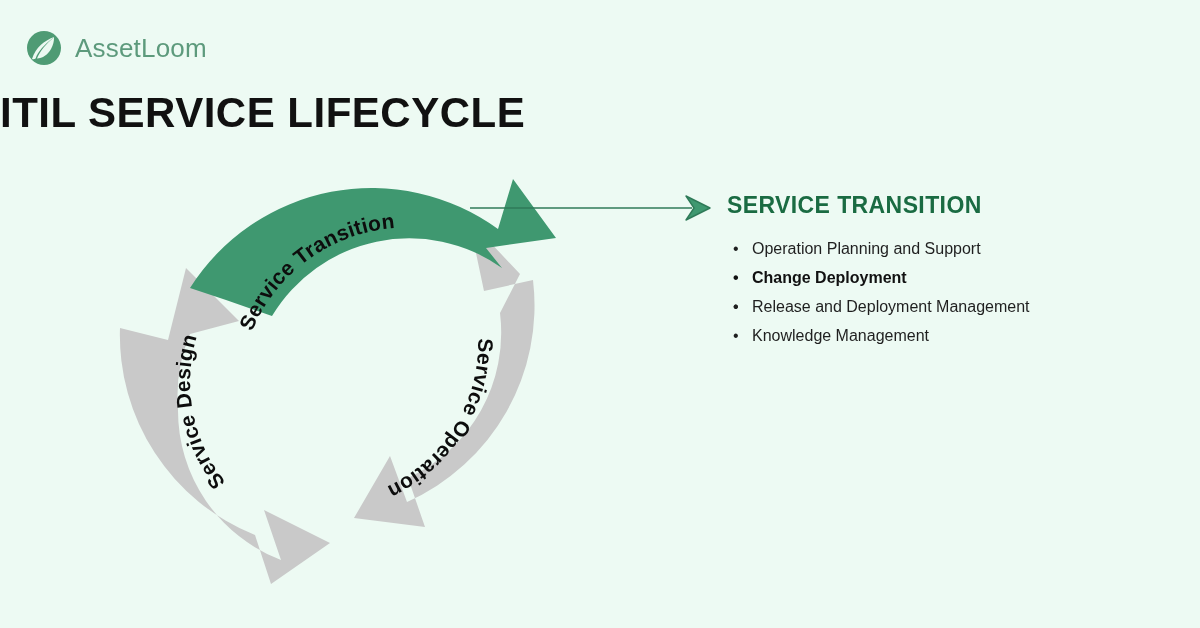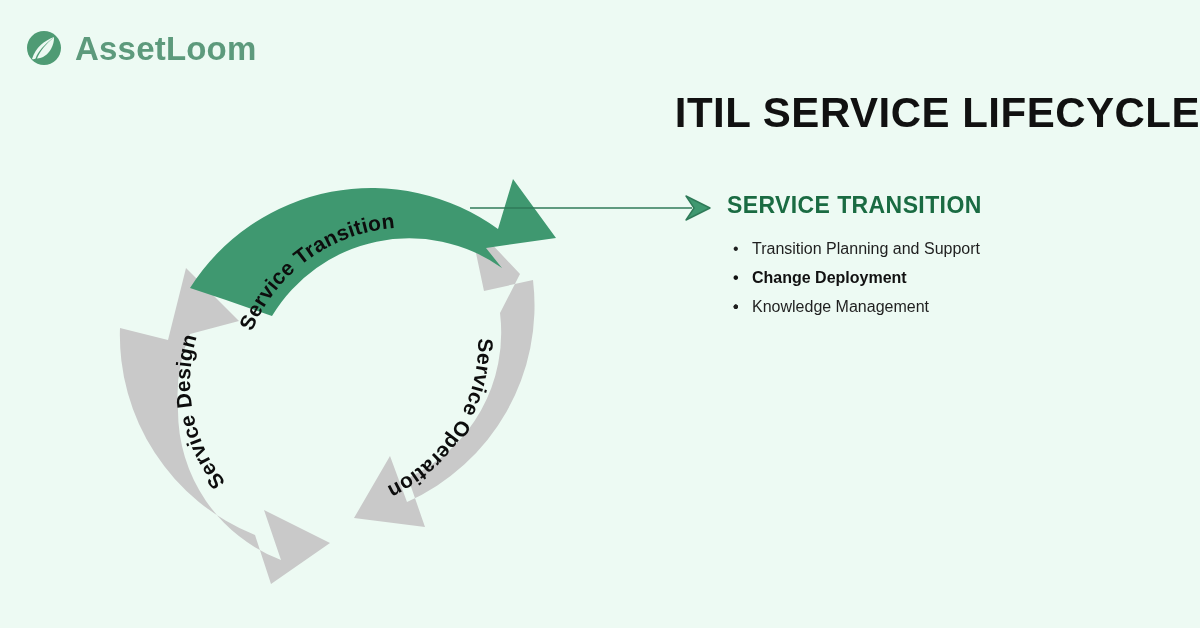--- a/index.html
+++ b/index.html
@@ -24,35 +24,35 @@
     display: flex;
     align-items: center;
     gap: 11px;
   }
   #brand-mark {
     width: 40px;
     height: 40px;
     display: block;
   }
   #brand-name {
-    font-size: 33px;
-    font-weight: 700;
+    font-size: 26px;
+    font-weight: 400;
     letter-spacing: 0.2px;
     color: #5d9a7c;
     line-height: 1;
     white-space: nowrap;
   }
 
   
   #page-title {
     position: absolute;
     left: 0;
     right: 0;
     top: 62px;
-    text-align: right;
+    text-align: left;
     font-size: 42px;
     font-weight: 700;
     letter-spacing: 0.5px;
     color: #111111;
     line-height: 1.1;
   }
 
   
   #cycle-diagram {
     position: absolute;
@@ -203,19 +203,19 @@
 <div id="connector">
   <svg viewBox="0 0 245 36" width="245" height="36">
     <line x1="0" y1="18" x2="222" y2="18" stroke="#2f7a58" stroke-width="1.6"></line>
     <path d="M 216 6 L 240 18 L 216 30 L 224 18 Z" fill="#3f9870" stroke="#2f7a58" stroke-width="1.4" stroke-linejoin="round"></path>
   </svg>
 </div>
 
 <div id="detail-panel">
   <div id="detail-heading" style="color: rgb(26, 107, 66);">SERVICE TRANSITION</div>
   <ul id="detail-list">
-      <li><span class="bullet-dot">•</span><span>Transition Planning and Support</span></li>
+      <li><span class="bullet-dot">•</span><span>Operation Planning and Support</span></li>
       <li class="is-highlighted"><span class="bullet-dot">•</span><span>Change Deployment</span></li>
       <li><span class="bullet-dot">•</span></li>
-      <li><span class="bullet-dot">•</span></li>
+      <li><span class="bullet-dot">•</span><span>Release and Deployment Management</span></li>
       <li><span class="bullet-dot">•</span><span>Knowledge Management</span></li>
     </ul>
 </div>
 
 </body></html>

